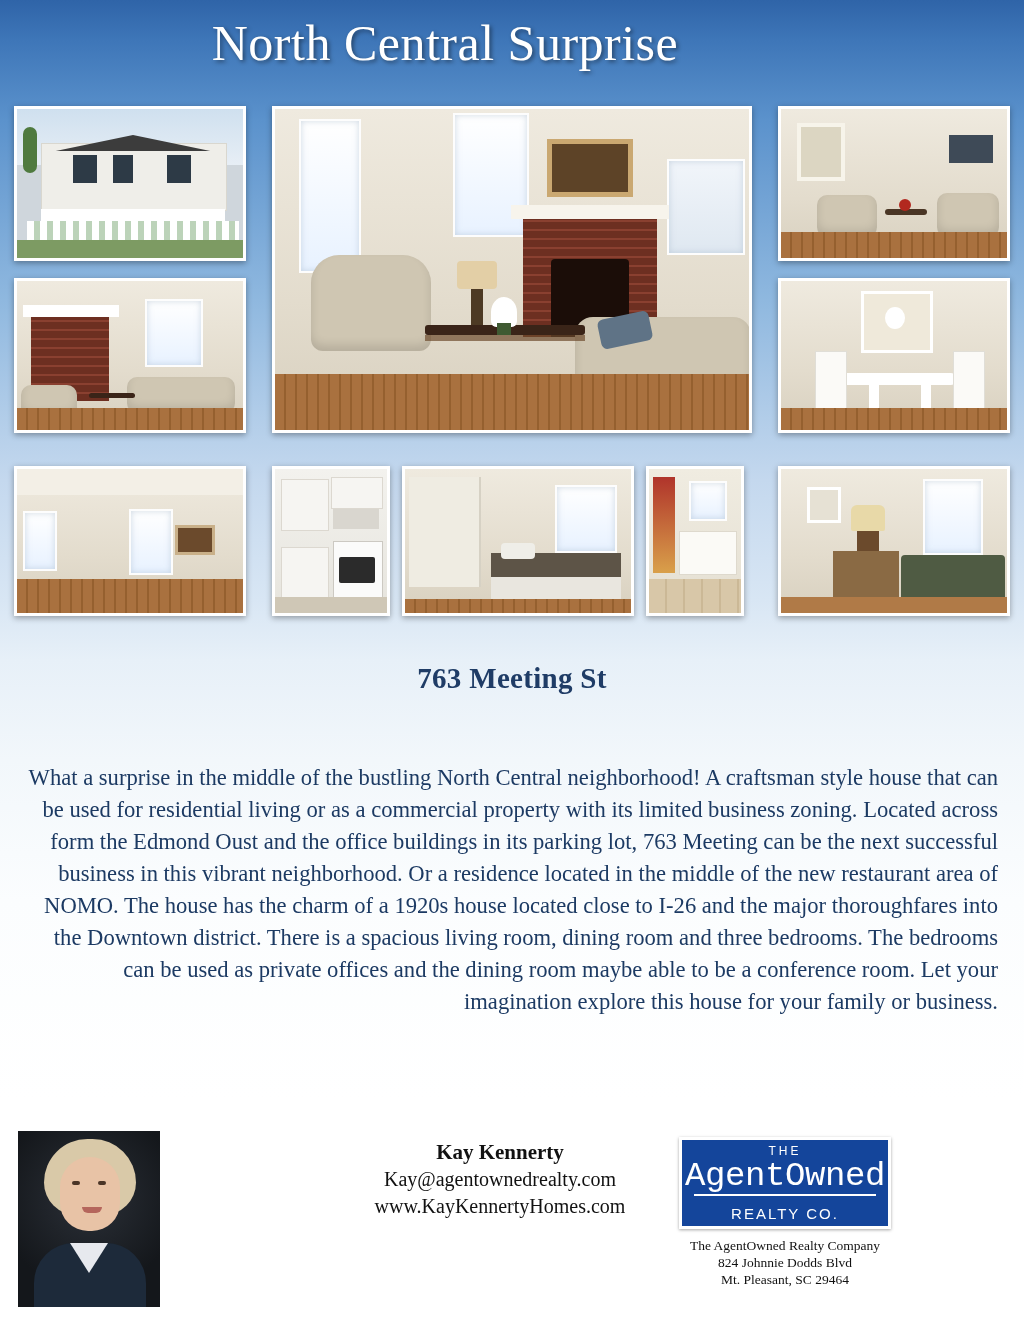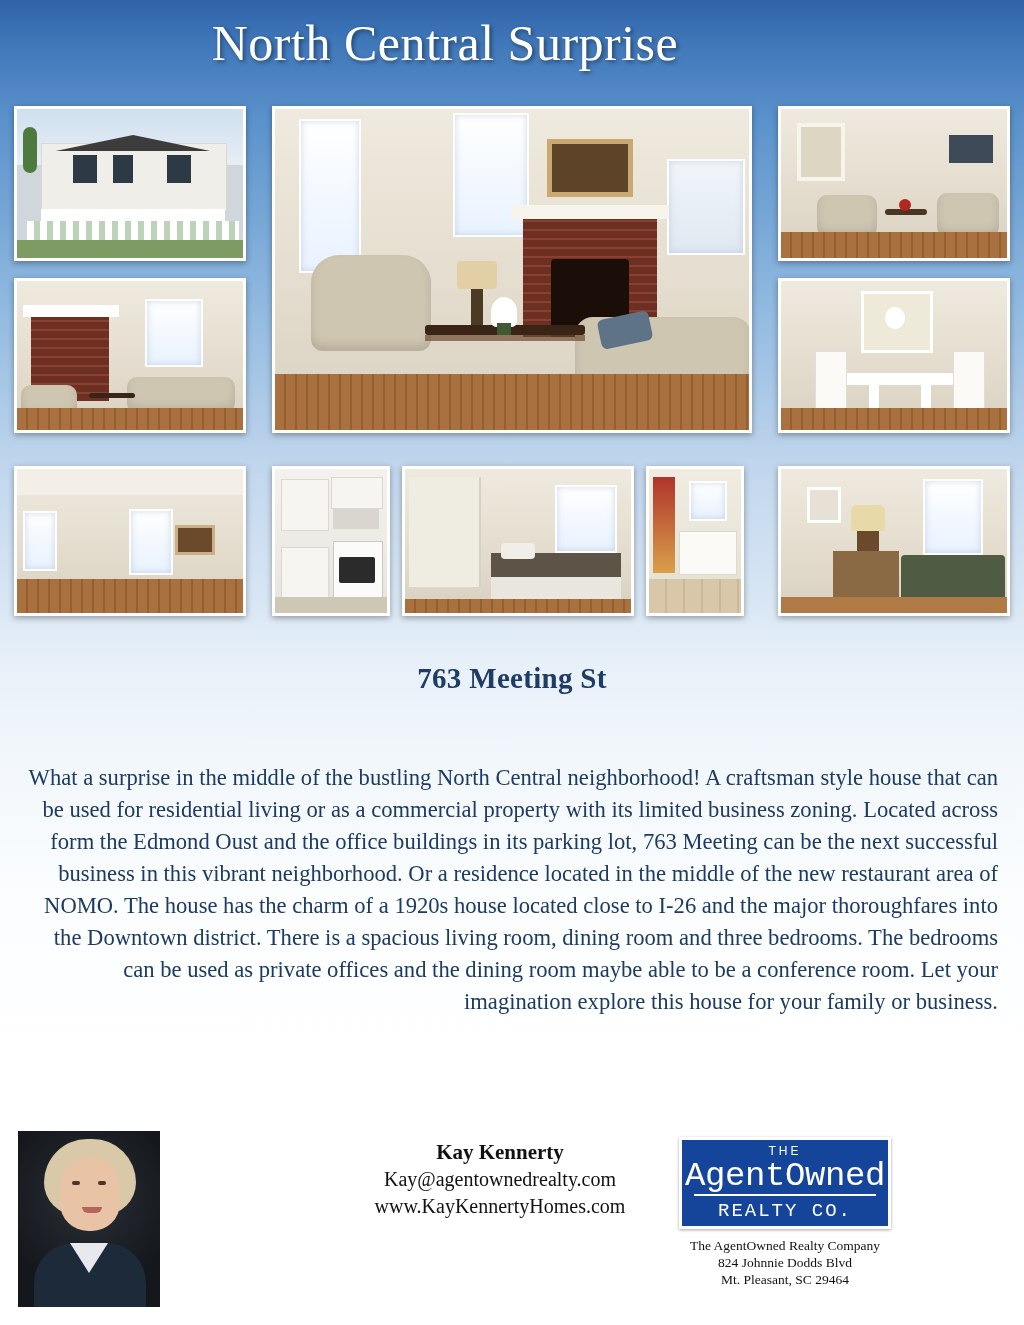--- a/index.html
+++ b/index.html
@@ -167,21 +167,21 @@
   .brand-the {
     position:absolute; top:4px; left:0; right:0;
     font-size: 12px; letter-spacing: 3px; font-family:"Liberation Sans", sans-serif;
   }
   .brand-main {
     position:absolute; top:17px; left:0; right:0;
     font-size: 34px; font-family:Liberation Mono, monospace; letter-spacing:-0.4px;
   }
   .brand-sub {
     position:absolute; bottom:4px; left:0; right:0;
-    font-size: 19px; letter-spacing: 2px; font-family:Liberation Mono, monospace;
+    font-size: 15px; letter-spacing: 2px; font-family:Liberation Sans, sans-serif;
   }
   .brand-rule { position:absolute; left:12px; right:12px; top:54px; height:2px; background:#ffffff; }
   .brand-addr {
     margin-top: 8px;
     font-size: 13.5px;
     line-height: 17px;
     color: #111111;
   }
 </style>
 </head>

